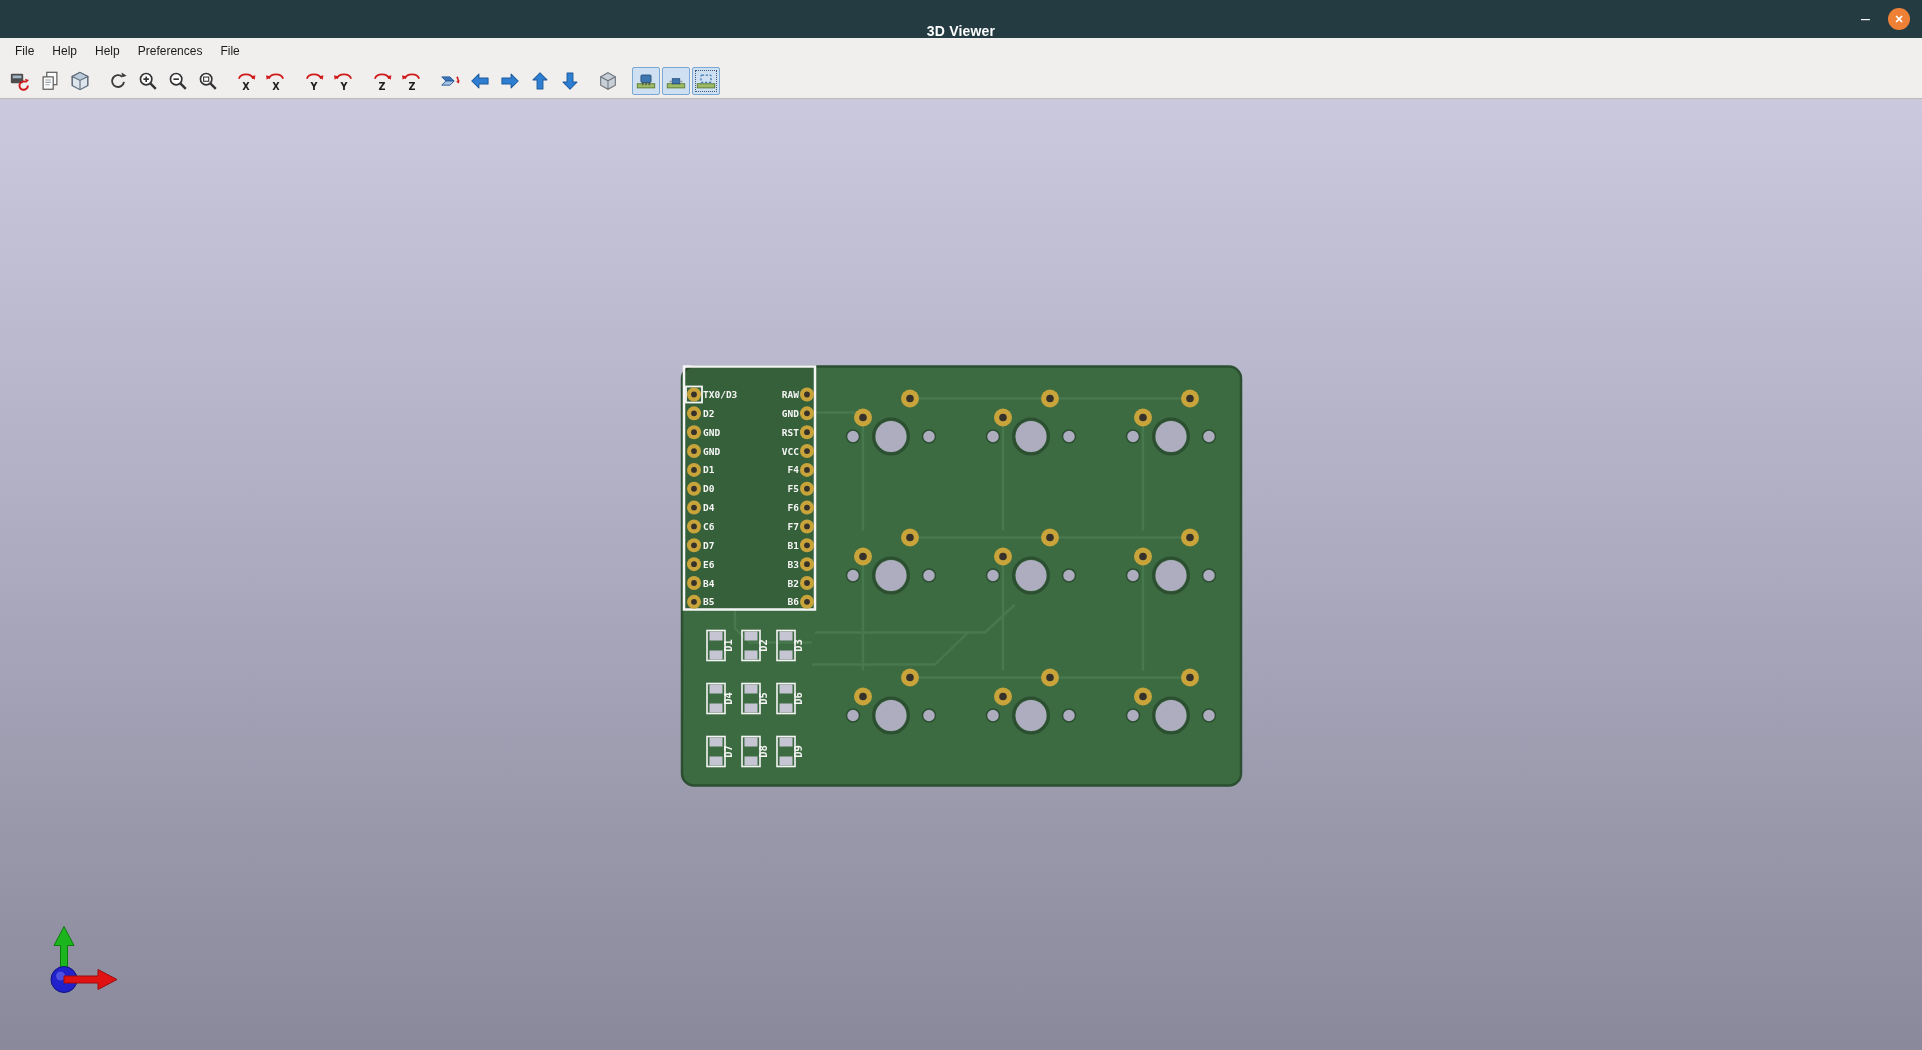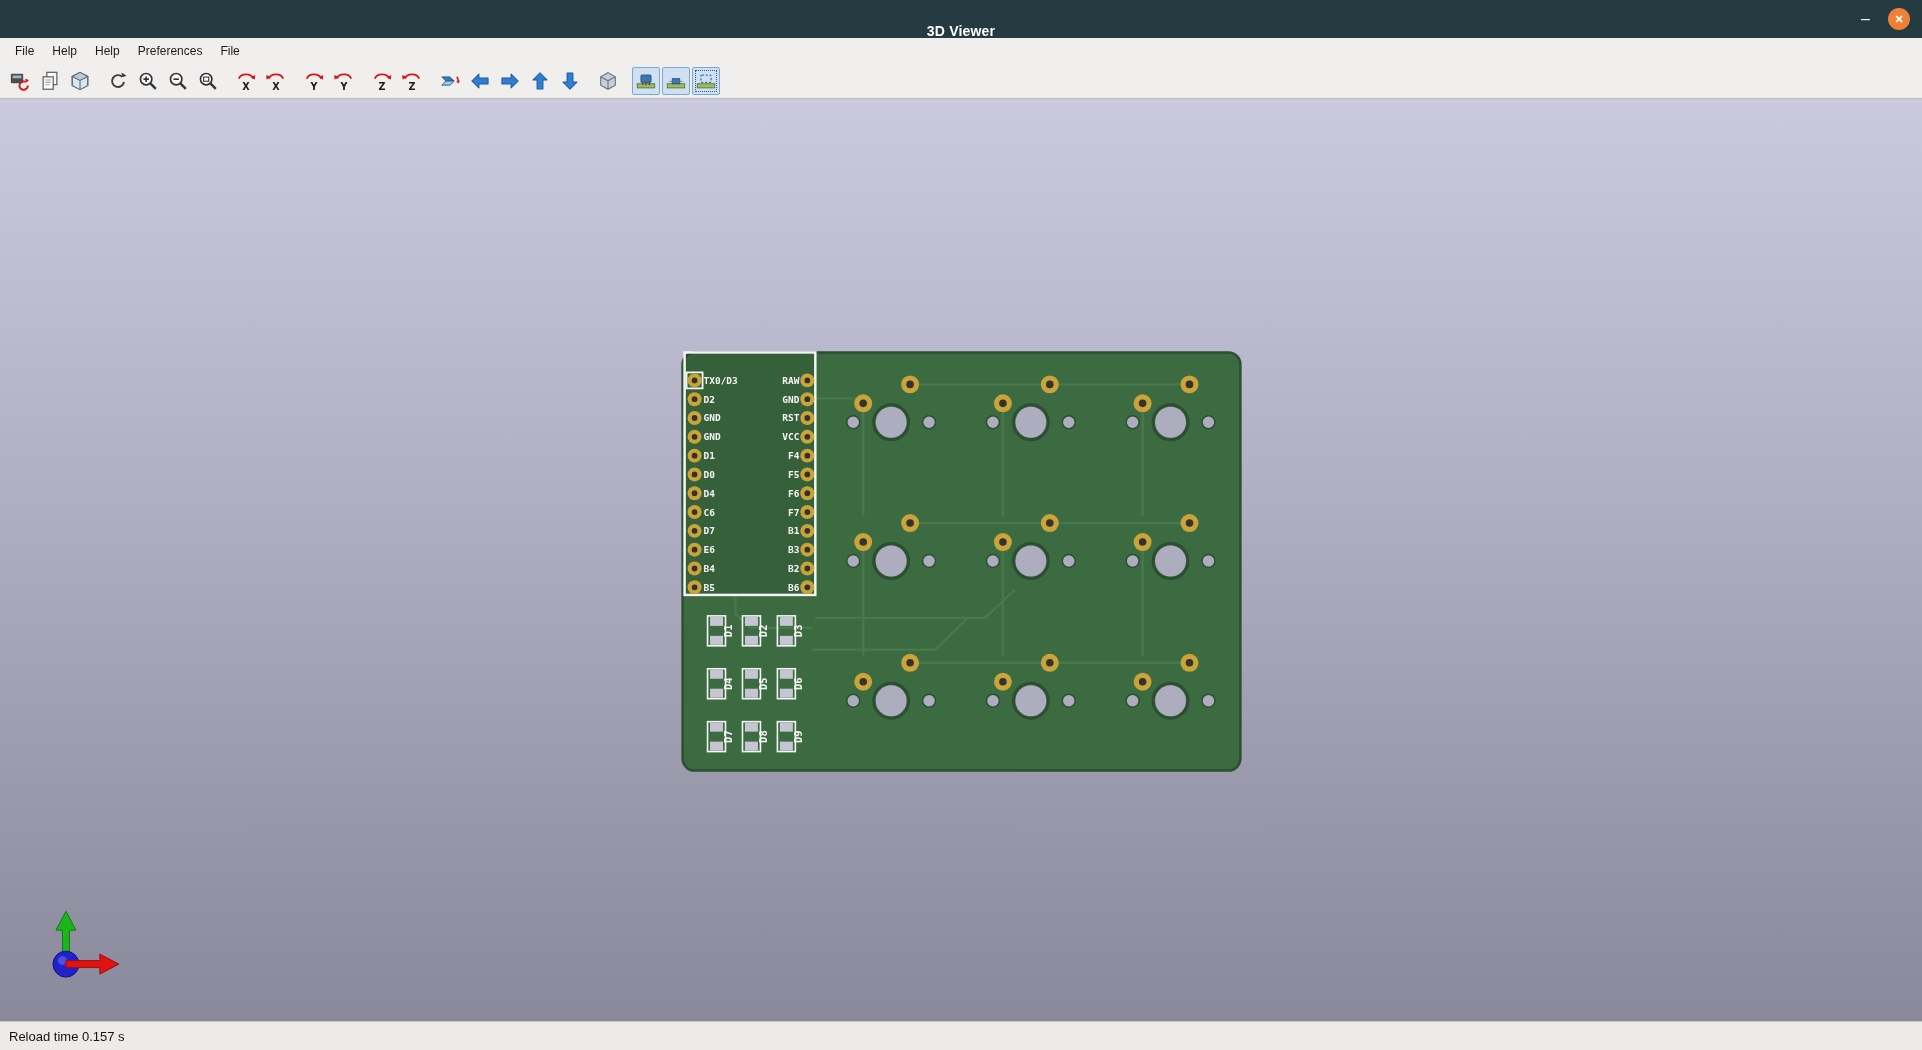--- a/index.html
+++ b/index.html
@@ -497,17 +497,14 @@
         </g>
       <g id="gizmo-root" transform="translate(64,867)">
           <polygon points="-3.5,0 -3.5,-34 -10,-34 0,-53 10,-34 3.5,-34 3.5,0" fill="#1db51d" stroke="#0c7c0c" stroke-width="1"></polygon>
           <circle r="13" fill="#2222cc" stroke="#101080" stroke-width="1"></circle>
           <circle r="4.5" cx="-3.5" cy="-3.5" fill="#5a5ae6" opacity="0.8"></circle>
           <polygon points="0,-3.5 34,-3.5 34,-10 53,0 34,10 34,3.5 0,3.5" fill="#e11212" stroke="#9a0d0d" stroke-width="1"></polygon>
         </g>
     </svg>
   </div>
 
-  <div class="statusbar">
-    <span>Reload time 0.157 s</span>
-  </div>
 
 </div>
 
 </body></html>

